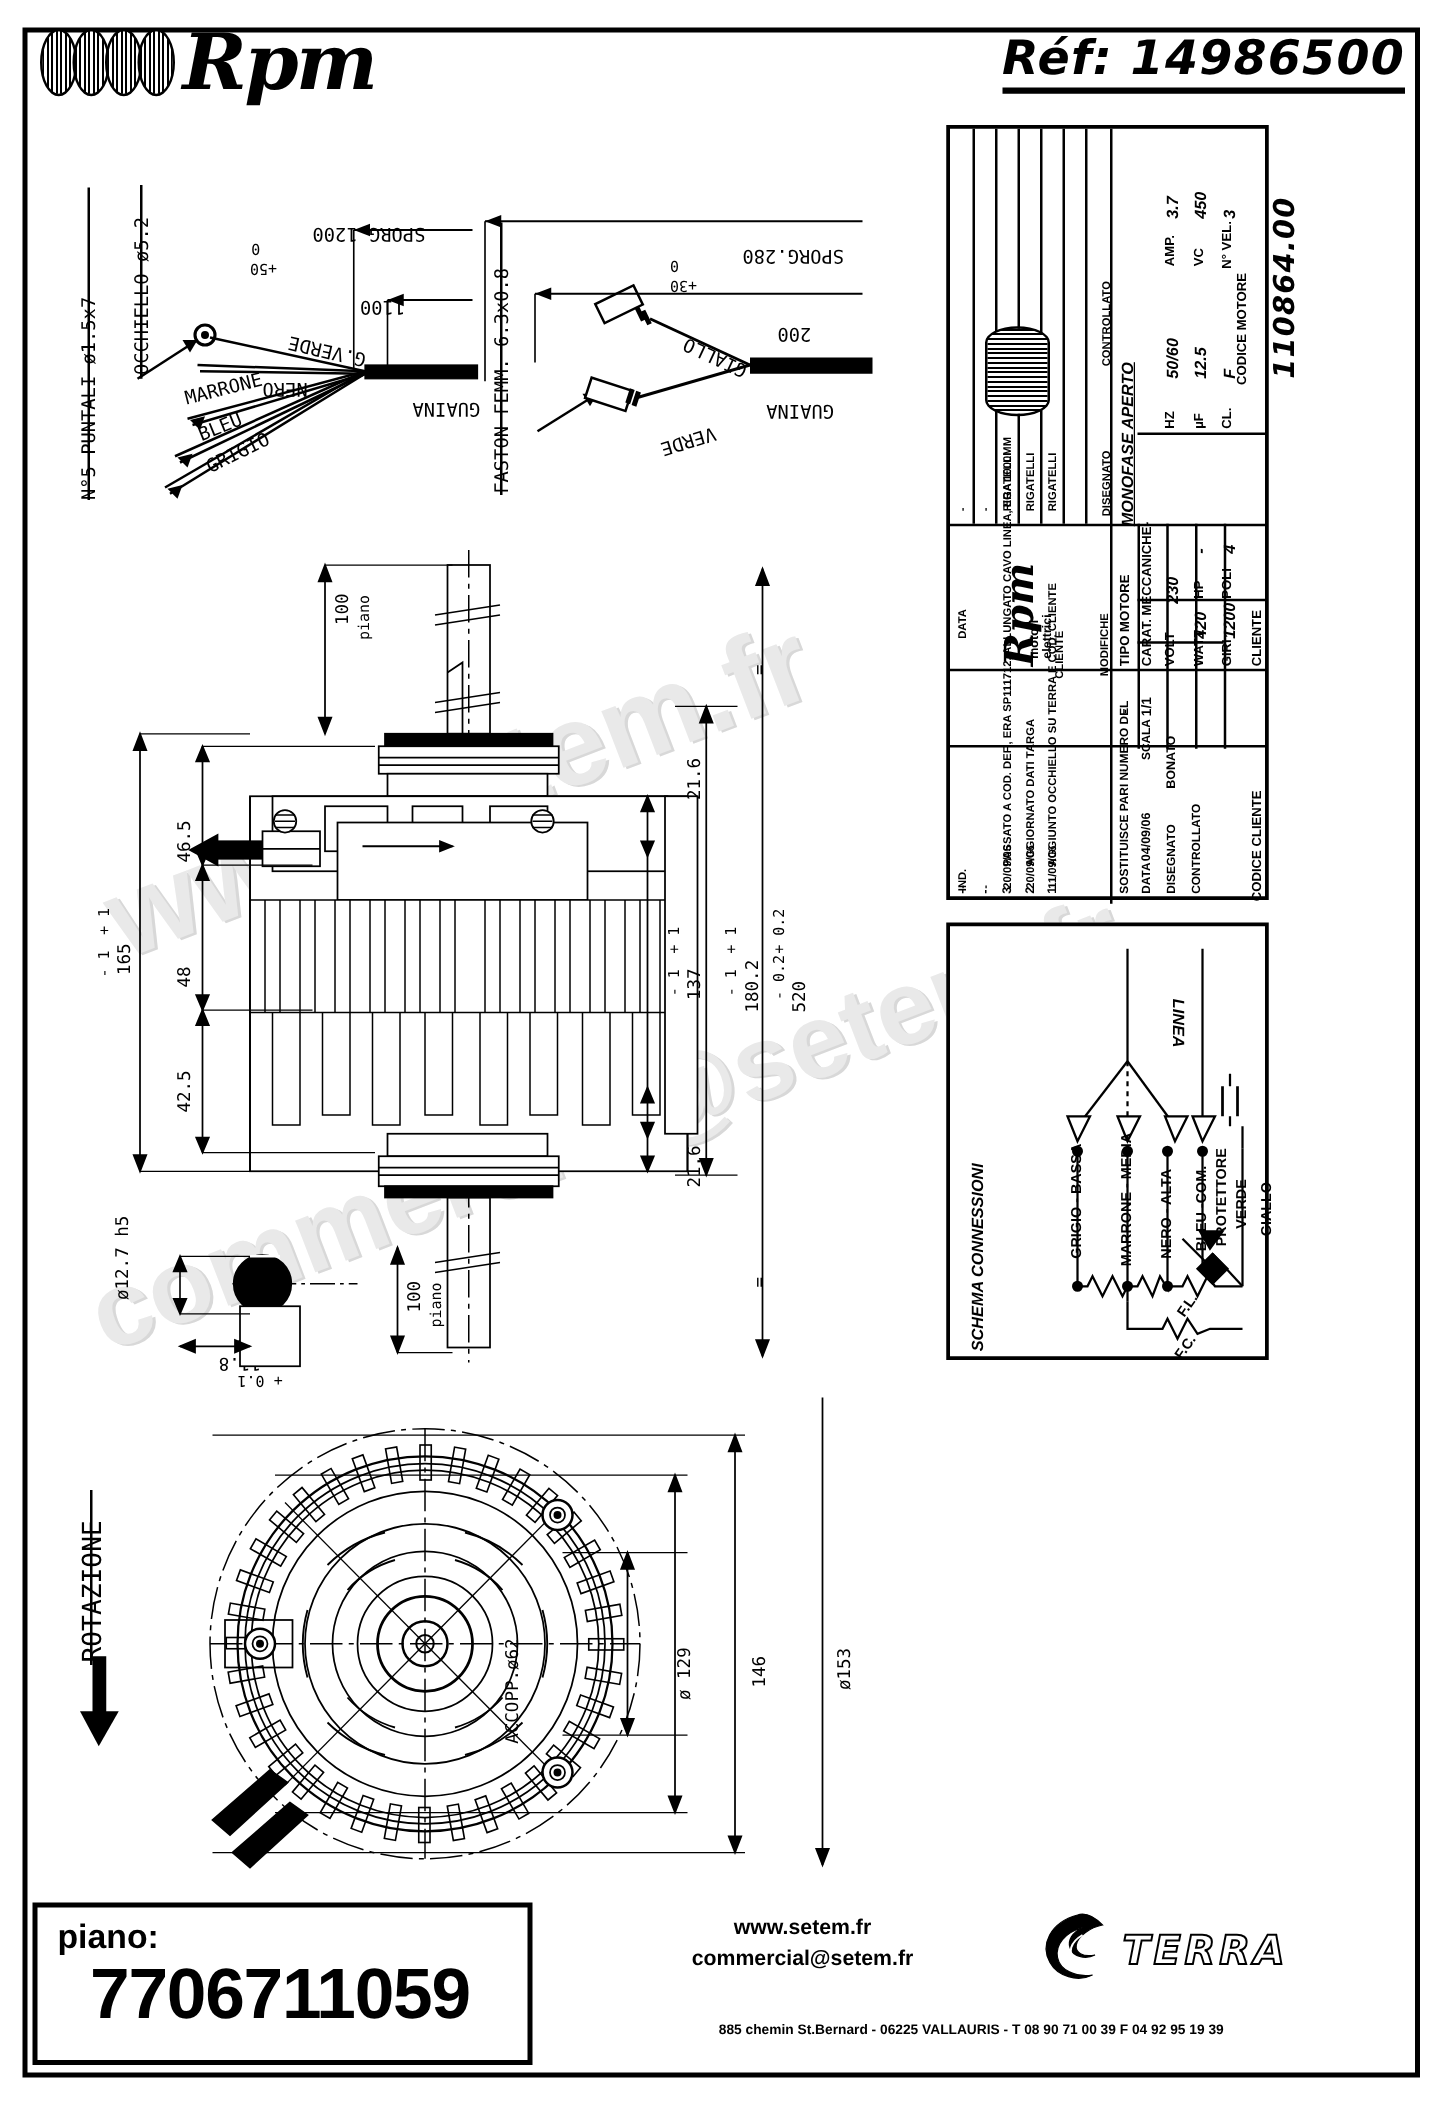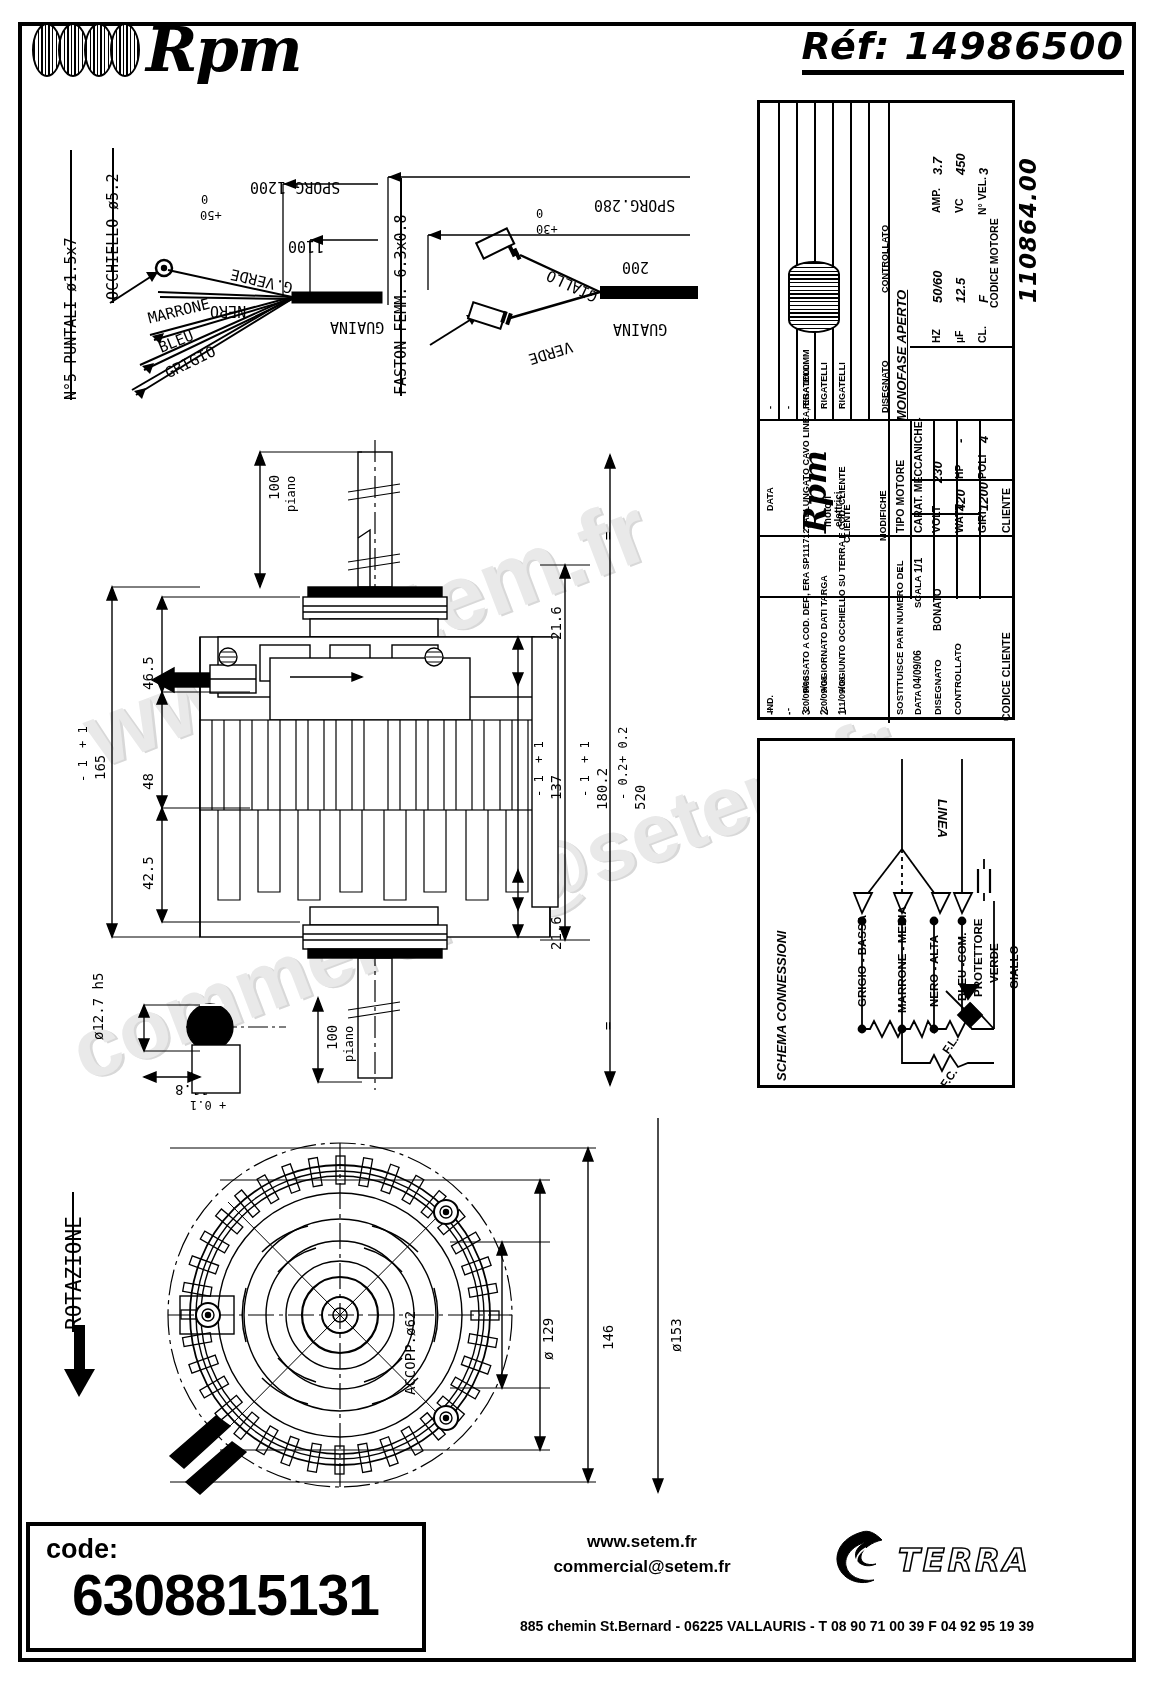--- a/index.html
+++ b/index.html
@@ -119,21 +119,21 @@
   .setem-web {
     position:absolute; left:470px; top:8px;
     width:300px; text-align:center;
     font-size:17px; font-weight:700;
     font-family:"Liberation Sans", sans-serif;
     line-height:1.45;
   }
   .setem-addr {
     position:absolute; left:410px; top:96px;
     width:690px; text-align:center;
-    font-size:14px; font-weight:700;
+    font-size:11px; font-weight:700;
     font-family:"Liberation Sans", sans-serif;
   }
   .setem-logo {
     position:absolute; left:800px; top:6px;
     display:flex; align-items:center;
   }
   .setem-word {
     font-family:"DejaVu Sans", sans-serif;
     font-size:32px; font-weight:700; font-style:italic;
     letter-spacing:3px;
@@ -864,22 +864,22 @@
     <div class="cellTxt" style="left:196px; top:260px; font-size:11.5px;">BLEU -COM.</div>
     <div class="cellTxt" style="left:212px; top:256px; font-size:11.5px;">PROTETTORE</div>
     <div class="cellTxt" style="left:228px; top:242px; font-size:11.5px;">VERDE</div>
     <div class="cellTxt" style="left:248px; top:248px; font-size:11.5px;">GIALLO</div>
     <div class="cellTxt" style="left:180px; top:308px; font-size:11.5px; transform:rotate(-55deg);">F.L.</div>
     <div class="cellTxt" style="left:178px; top:342px; font-size:11.5px; transform:rotate(-55deg);">F.C.</div>
   </div>
 
   <div class="footer">
     <div class="codebox">
-      <div class="code-label">code:</div>
-      <div class="code-value">6308815131</div>
+      <div class="code-label">piano:</div>
+      <div class="code-value">7706711059</div>
     </div>
     <div class="setem-web">
       <div>www.setem.fr</div>
       <div>commercial@setem.fr</div>
     </div>
     <div class="setem-logo">
       <svg width="70" height="64">
         <path d="M40,4 C18,10 10,28 18,42 C24,53 40,58 52,52 C38,54 26,48 24,38
                  C22,28 30,18 44,14 C36,18 32,24 34,30 C36,37 46,40 54,36
                  C44,38 38,34 39,28 C40,21 50,14 60,12 C52,4 46,2 40,4 Z" fill="#000" stroke="#000" stroke-width="1"></path>

